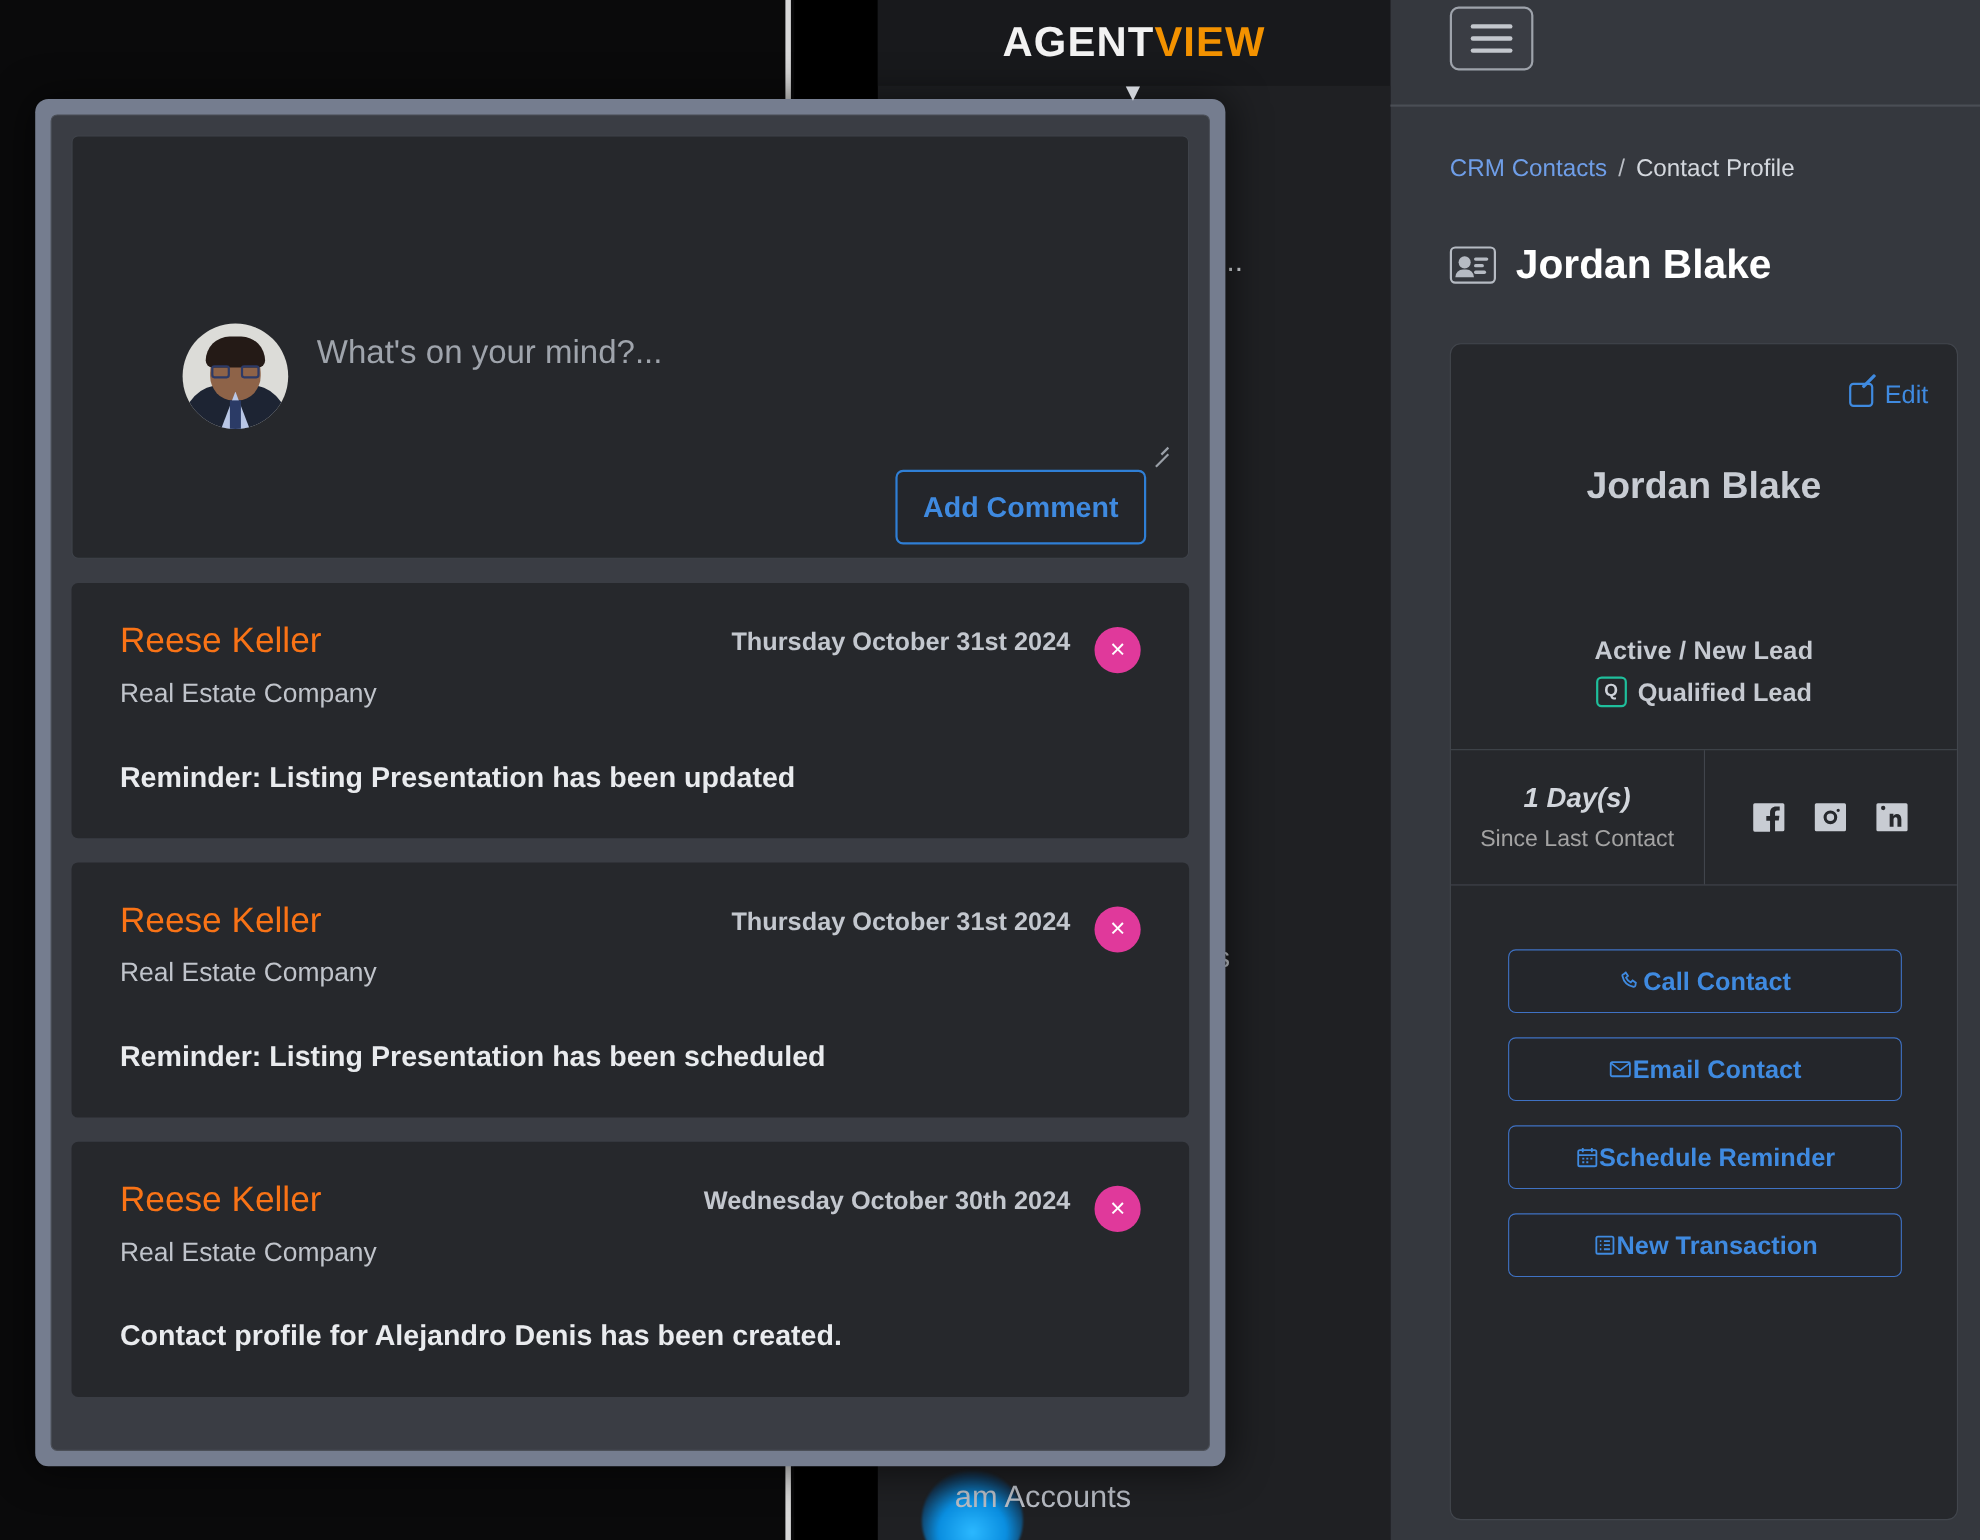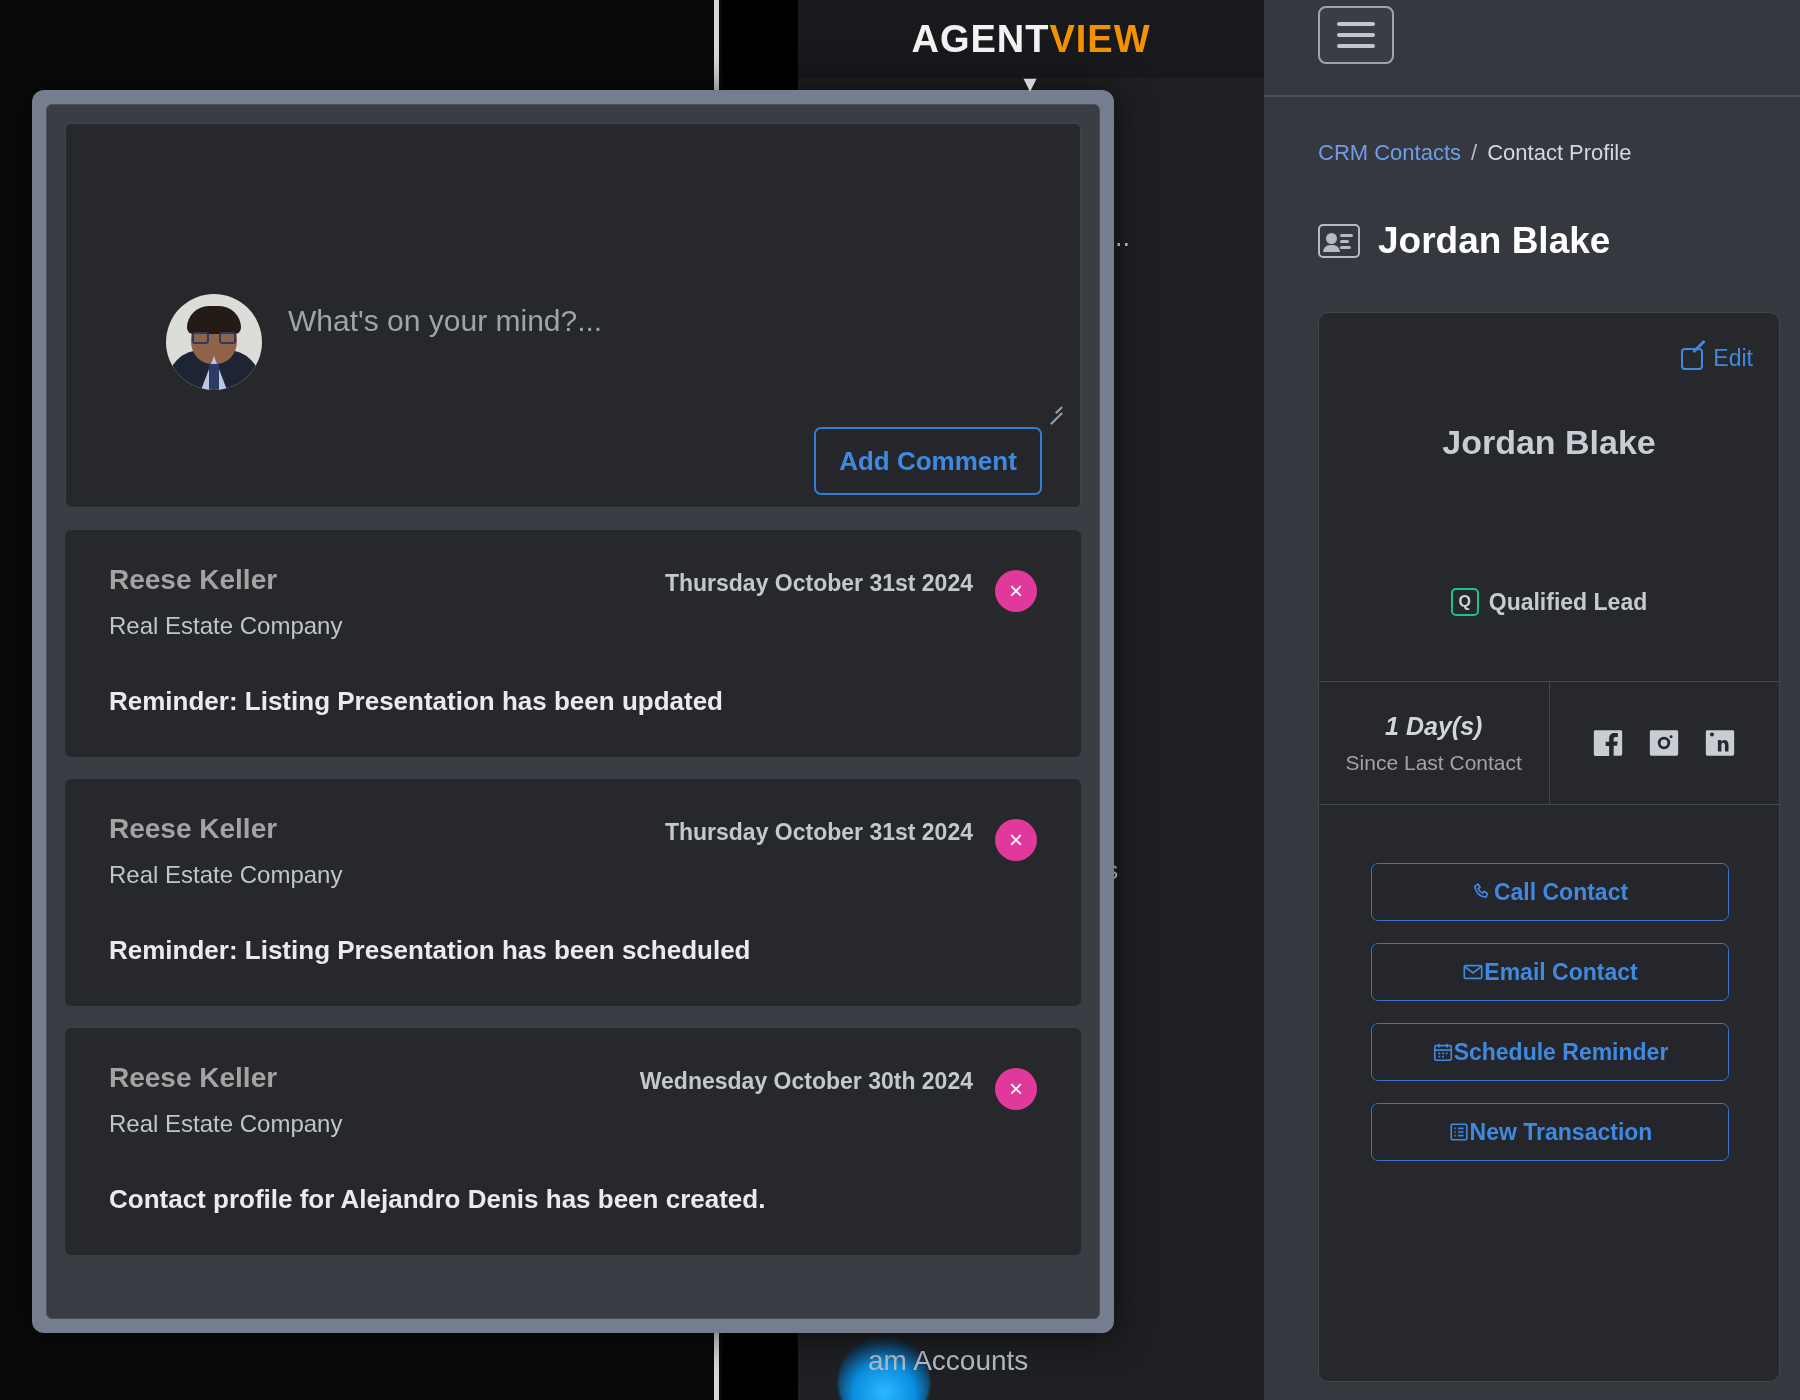--- a/index.html
+++ b/index.html
@@ -259,21 +259,21 @@
     color:#3f8ae0; font-size:26px; font-weight:bold;
     display:flex; align-items:center; justify-content:center;
   }
 
   .comment{
     background:#26282c; border-radius:6px; padding:34px 44px 40px 44px; position:relative;
     flex:0 0 auto;
   }
   .c-head{ display:flex; align-items:flex-start; }
   .c-who{ flex:1; }
-  .c-name{ color:#a3a3a3; font-size:28px; font-weight:bold; }
+  .c-name{ color:#f97316; font-size:32px; font-weight:normal; }
   .c-org{ color:#c0c4cb; font-size:24px; margin-top:16px; }
   .c-right{ display:flex; align-items:flex-start; gap:22px; padding-top:6px; }
   .c-date{ color:#c3c7ce; font-size:23px; font-weight:bold; white-space:nowrap; }
   .c-close{
     width:42px; height:42px; border-radius:50%; background:#e0399b;
     display:flex; align-items:center; justify-content:center;
     color:#fff; font-size:24px; line-height:1;
   }
   .c-body{ margin-top:46px; color:#e9ebee; font-size:26px; font-weight:bold; }
 </style>
@@ -332,20 +332,21 @@
 
   <div class="contact-card">
     <div class="edit-link">
       <span class="edit-glyph"></span>
       <span>Edit</span>
     </div>
 
     <div class="card-name">Jordan Blake</div>
 
     <div class="status-block">
+      <div class="status-line1">Active / New Lead</div>
       <div class="status-line2">
         <span class="q-badge">Q</span>
         <span>Qualified Lead</span>
       </div>
     </div>
 
     <div class="card-sep"></div>
 
     <div class="meta-row">
       <div class="meta-left">

